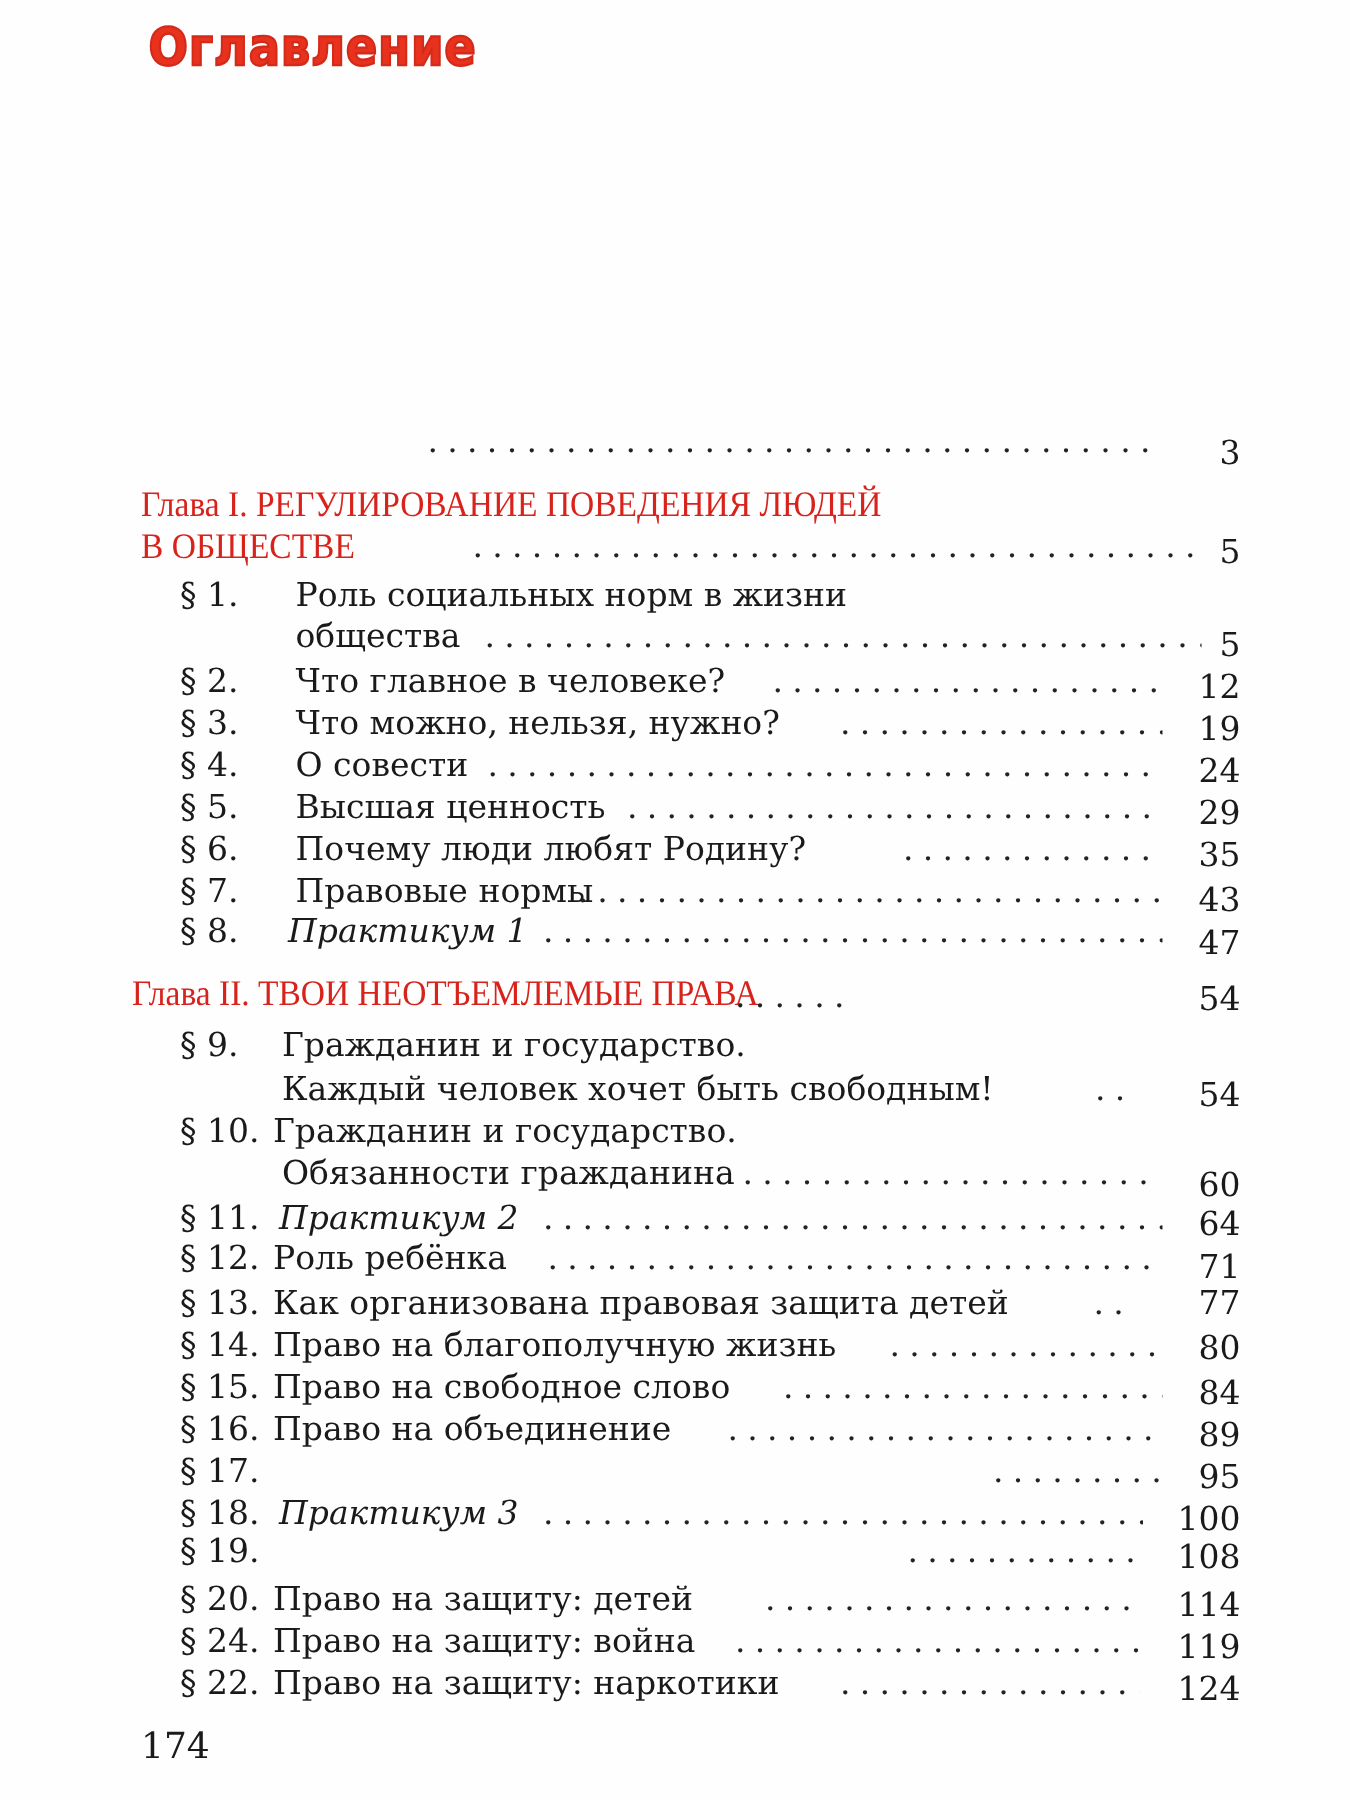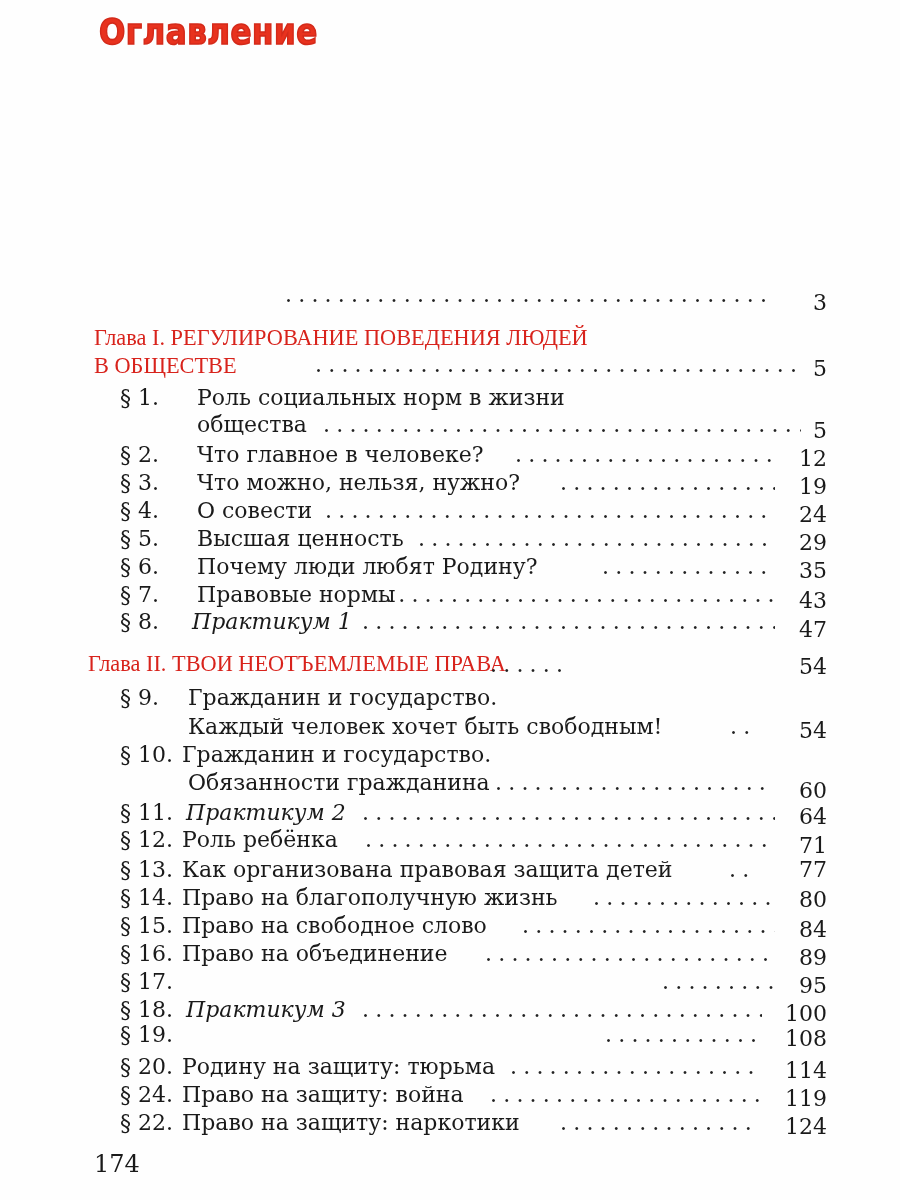--- a/index.html
+++ b/index.html
@@ -173,21 +173,21 @@
     <span class="dots" style="left:362px;width:400px">.................................</span>
     <span class="page" style="top:4px">100</span>
   </div>
   <div class="row" style="top:1020px">
     <span class="num">§ 19.</span>
     <span class="dots" style="left:605px;width:155px">............</span>
     <span class="page" style="top:4px">108</span>
   </div>
   <div class="row" style="top:1052px">
     <span class="num">§ 20.</span>
-    <span class="txt" style="left:182px">Родину на защиту: тюрьма</span>
+    <span class="txt" style="left:182px">Право на защиту: детей</span>
     <span class="dots" style="left:510px;width:250px">....................</span>
     <span class="page" style="top:4px">114</span>
   </div>
   <div class="row" style="top:1080px">
     <span class="num">§ 24.</span>
     <span class="txt" style="left:182px">Право на защиту: война</span>
     <span class="dots" style="left:490px;width:270px">......................</span>
     <span class="page" style="top:4px">119</span>
   </div>
   <div class="row" style="top:1108px">

